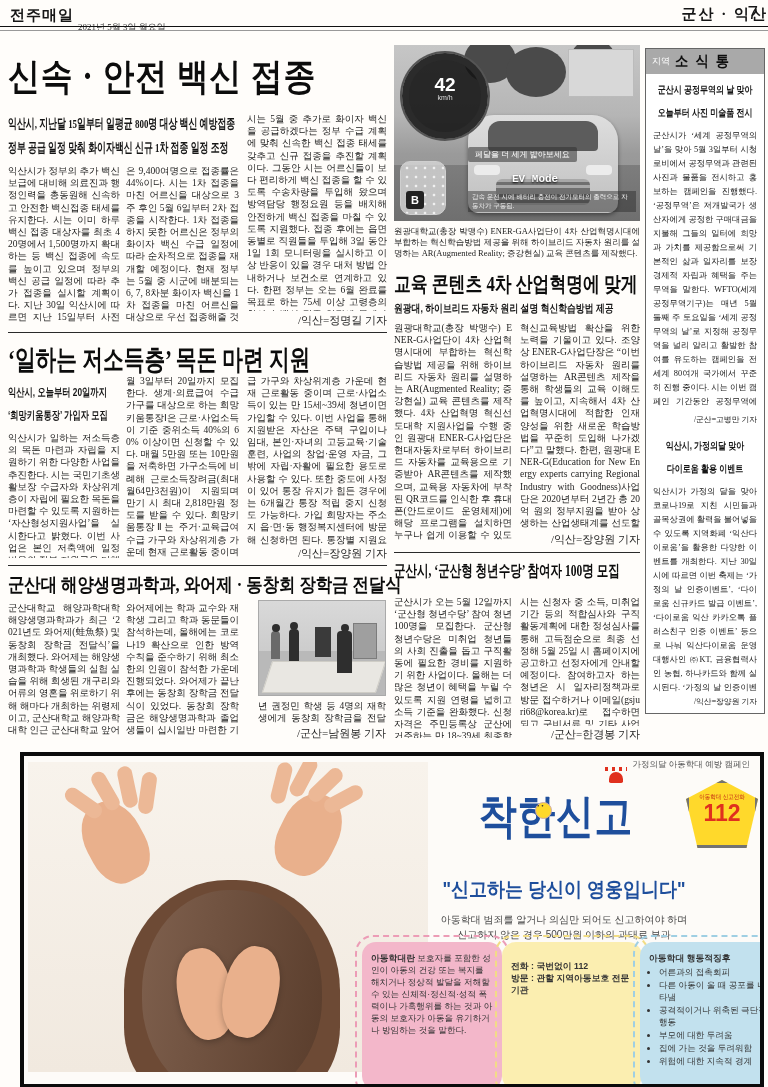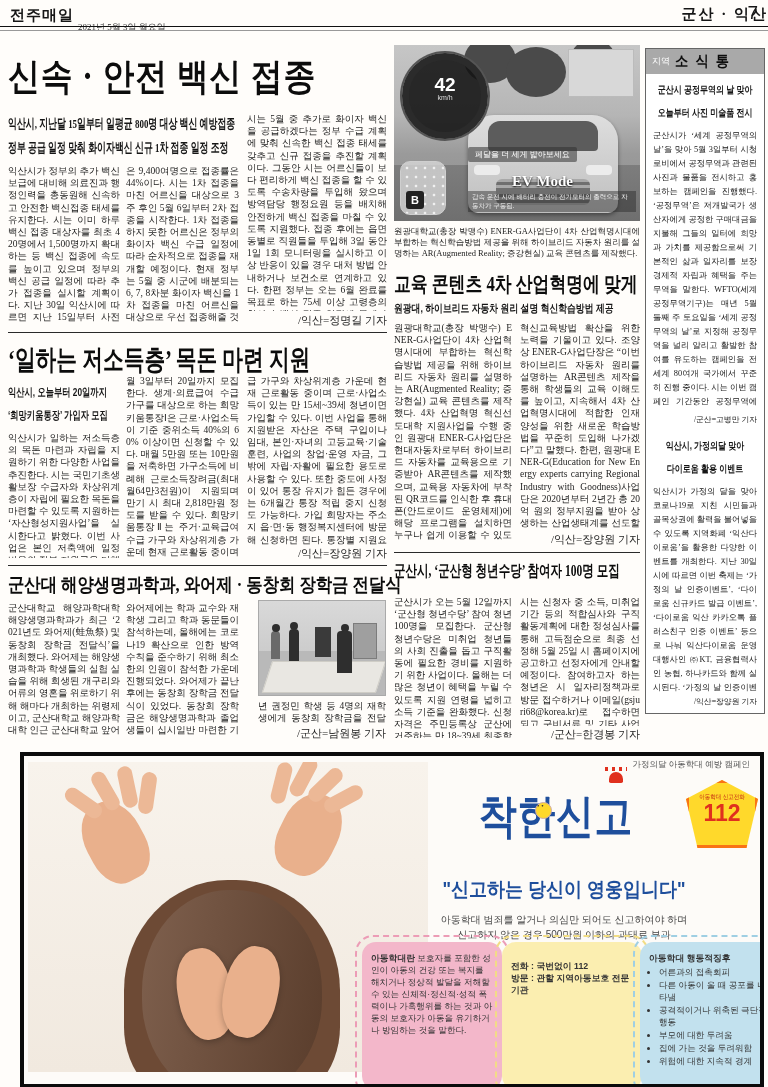--- a/index.html
+++ b/index.html
@@ -40,22 +40,22 @@
           color:#fff;text-align:center;font-family:"Liberation Sans",sans-serif;}
   .speedo .spd{font-size:19px;font-weight:bold;margin-top:16px;line-height:18px;}
   .speedo .unit{font-size:7px;color:#ddd;}
   .gearpanel{position:absolute;left:6px;bottom:6px;width:44px;height:52px;border-radius:10px;
              background:radial-gradient(circle at 6px 6px,#f0f0f0 1.5px,rgba(220,220,220,.75) 1.6px);
              background-size:9px 9px;border:1px solid #cfcfcf;}
   .gearB{position:absolute;left:5px;bottom:5px;width:18px;height:18px;background:#222;color:#fff;
          font-family:"Liberation Sans",sans-serif;font-weight:bold;font-size:11px;text-align:center;line-height:18px;border-radius:3px;}
   .ovl-hint{position:absolute;left:74px;top:102px;padding:2px 7px;background:rgba(50,50,50,.55);
             color:#fff;font-size:8px;font-family:"Liberation Sans",sans-serif;border-radius:2px;white-space:nowrap;}
-  .ovl-mode{position:absolute;left:118px;top:128px;color:#fff;font-weight:bold;font-size:15px;
-            font-family:Liberation Serif, serif;text-shadow:0 1px 2px #000;}
+  .ovl-mode{position:absolute;left:118px;top:128px;color:#fff;font-weight:bold;font-size:11px;
+            font-family:Liberation Mono, monospace;text-shadow:0 1px 2px #000;}
   .ovl-desc{position:absolute;left:74px;top:146px;width:160px;color:#f2f2f2;font-size:6.5px;line-height:8.5px;
             font-family:"Liberation Sans",sans-serif;background:rgba(40,40,40,.45);padding:2px 4px;}
 
   
   .schphoto{position:absolute;left:258px;top:600px;width:126px;height:94px;overflow:hidden;
             background:linear-gradient(#d9d9d9 0%,#cccccc 55%,#c2c2c2 100%);border:1px solid #aaa;}
   .ground{position:absolute;left:0;right:0;bottom:0;height:44px;background:#b9b9b9;}
   .tarp{position:absolute;left:8px;bottom:2px;width:112px;height:30px;background:#e9e7e2;transform:skewX(-18deg);border:1px solid #cfcdc6;}
   .podium{position:absolute;left:56px;top:26px;width:16px;height:30px;background:#3a3a3a;}
   .fig{position:absolute;background:#2e2e2e;border-radius:4px 4px 0 0;}
@@ -77,21 +77,21 @@
   
   .ad{position:absolute;left:20px;top:752px;width:736px;height:328px;border:4px solid #0b0b0b;background:#fdfbf8;overflow:hidden;}
   .ad-kicker{position:absolute;right:10px;top:3px;font-size:8.5px;color:#555;font-family:"Liberation Sans",sans-serif;}
   .ad-title{position:absolute;left:455px;top:30px;font-size:46px;font-weight:bold;color:#1e4e9c;
             font-family:"Liberation Sans",sans-serif;letter-spacing:1px;white-space:nowrap;transform:scaleX(.82);transform-origin:left;}
   .siren{position:absolute;left:585px;top:16px;width:14px;height:11px;background:#e0301e;border-radius:8px 8px 2px 2px;}
   .siren::before{content:'';position:absolute;left:-4px;top:-5px;width:22px;height:4px;
                  background:repeating-linear-gradient(90deg,#e0301e 0 3px,transparent 3px 7px);}
   .smiley{position:absolute;left:511px;top:46px;width:15px;height:15px;border-radius:50%;background:#ffd92b;border:1px solid #caa;}
   .smiley::before{content:'• •';position:absolute;left:1px;top:-1px;font-size:7px;color:#333;}
-  .badge{position:absolute;left:662px;top:24px;width:66px;height:62px;background:#ffd92b;border:3px solid #f97316;
+  .badge{position:absolute;left:662px;top:24px;width:66px;height:62px;background:#ffd92b;border:3px solid #737373;
          clip-path:polygon(50% 0,100% 28%,84% 100%,16% 100%,0 28%);text-align:center;}
   .badge-label{font-size:6.5px;color:#c42914;margin-top:10px;font-family:"Liberation Sans",sans-serif;white-space:nowrap;transform:scaleX(.85);}
   .badge-num{font-size:23px;font-weight:bold;color:#e0301e;font-family:"Liberation Sans",sans-serif;line-height:22px;}
   .ad-slogan{position:absolute;left:340px;top:120px;width:400px;text-align:center;font-size:20px;font-weight:bold;
              color:#1e4e9c;font-family:"Liberation Sans",sans-serif;white-space:nowrap;transform:scaleX(.9);transform-origin:center;}
   .ad-desc{position:absolute;left:340px;top:156px;width:400px;text-align:center;font-size:10px;line-height:15px;
            color:#444;font-family:"Liberation Sans",sans-serif;}
   .adbox{position:absolute;top:186px;width:122px;height:128px;border-radius:14px;padding:10px 9px;
          font-size:8.6px;line-height:12px;color:#333;font-family:"Liberation Sans",sans-serif;}
   .adbox::before{content:'';position:absolute;inset:-7px;border-radius:18px;border:2.5px dashed;}

